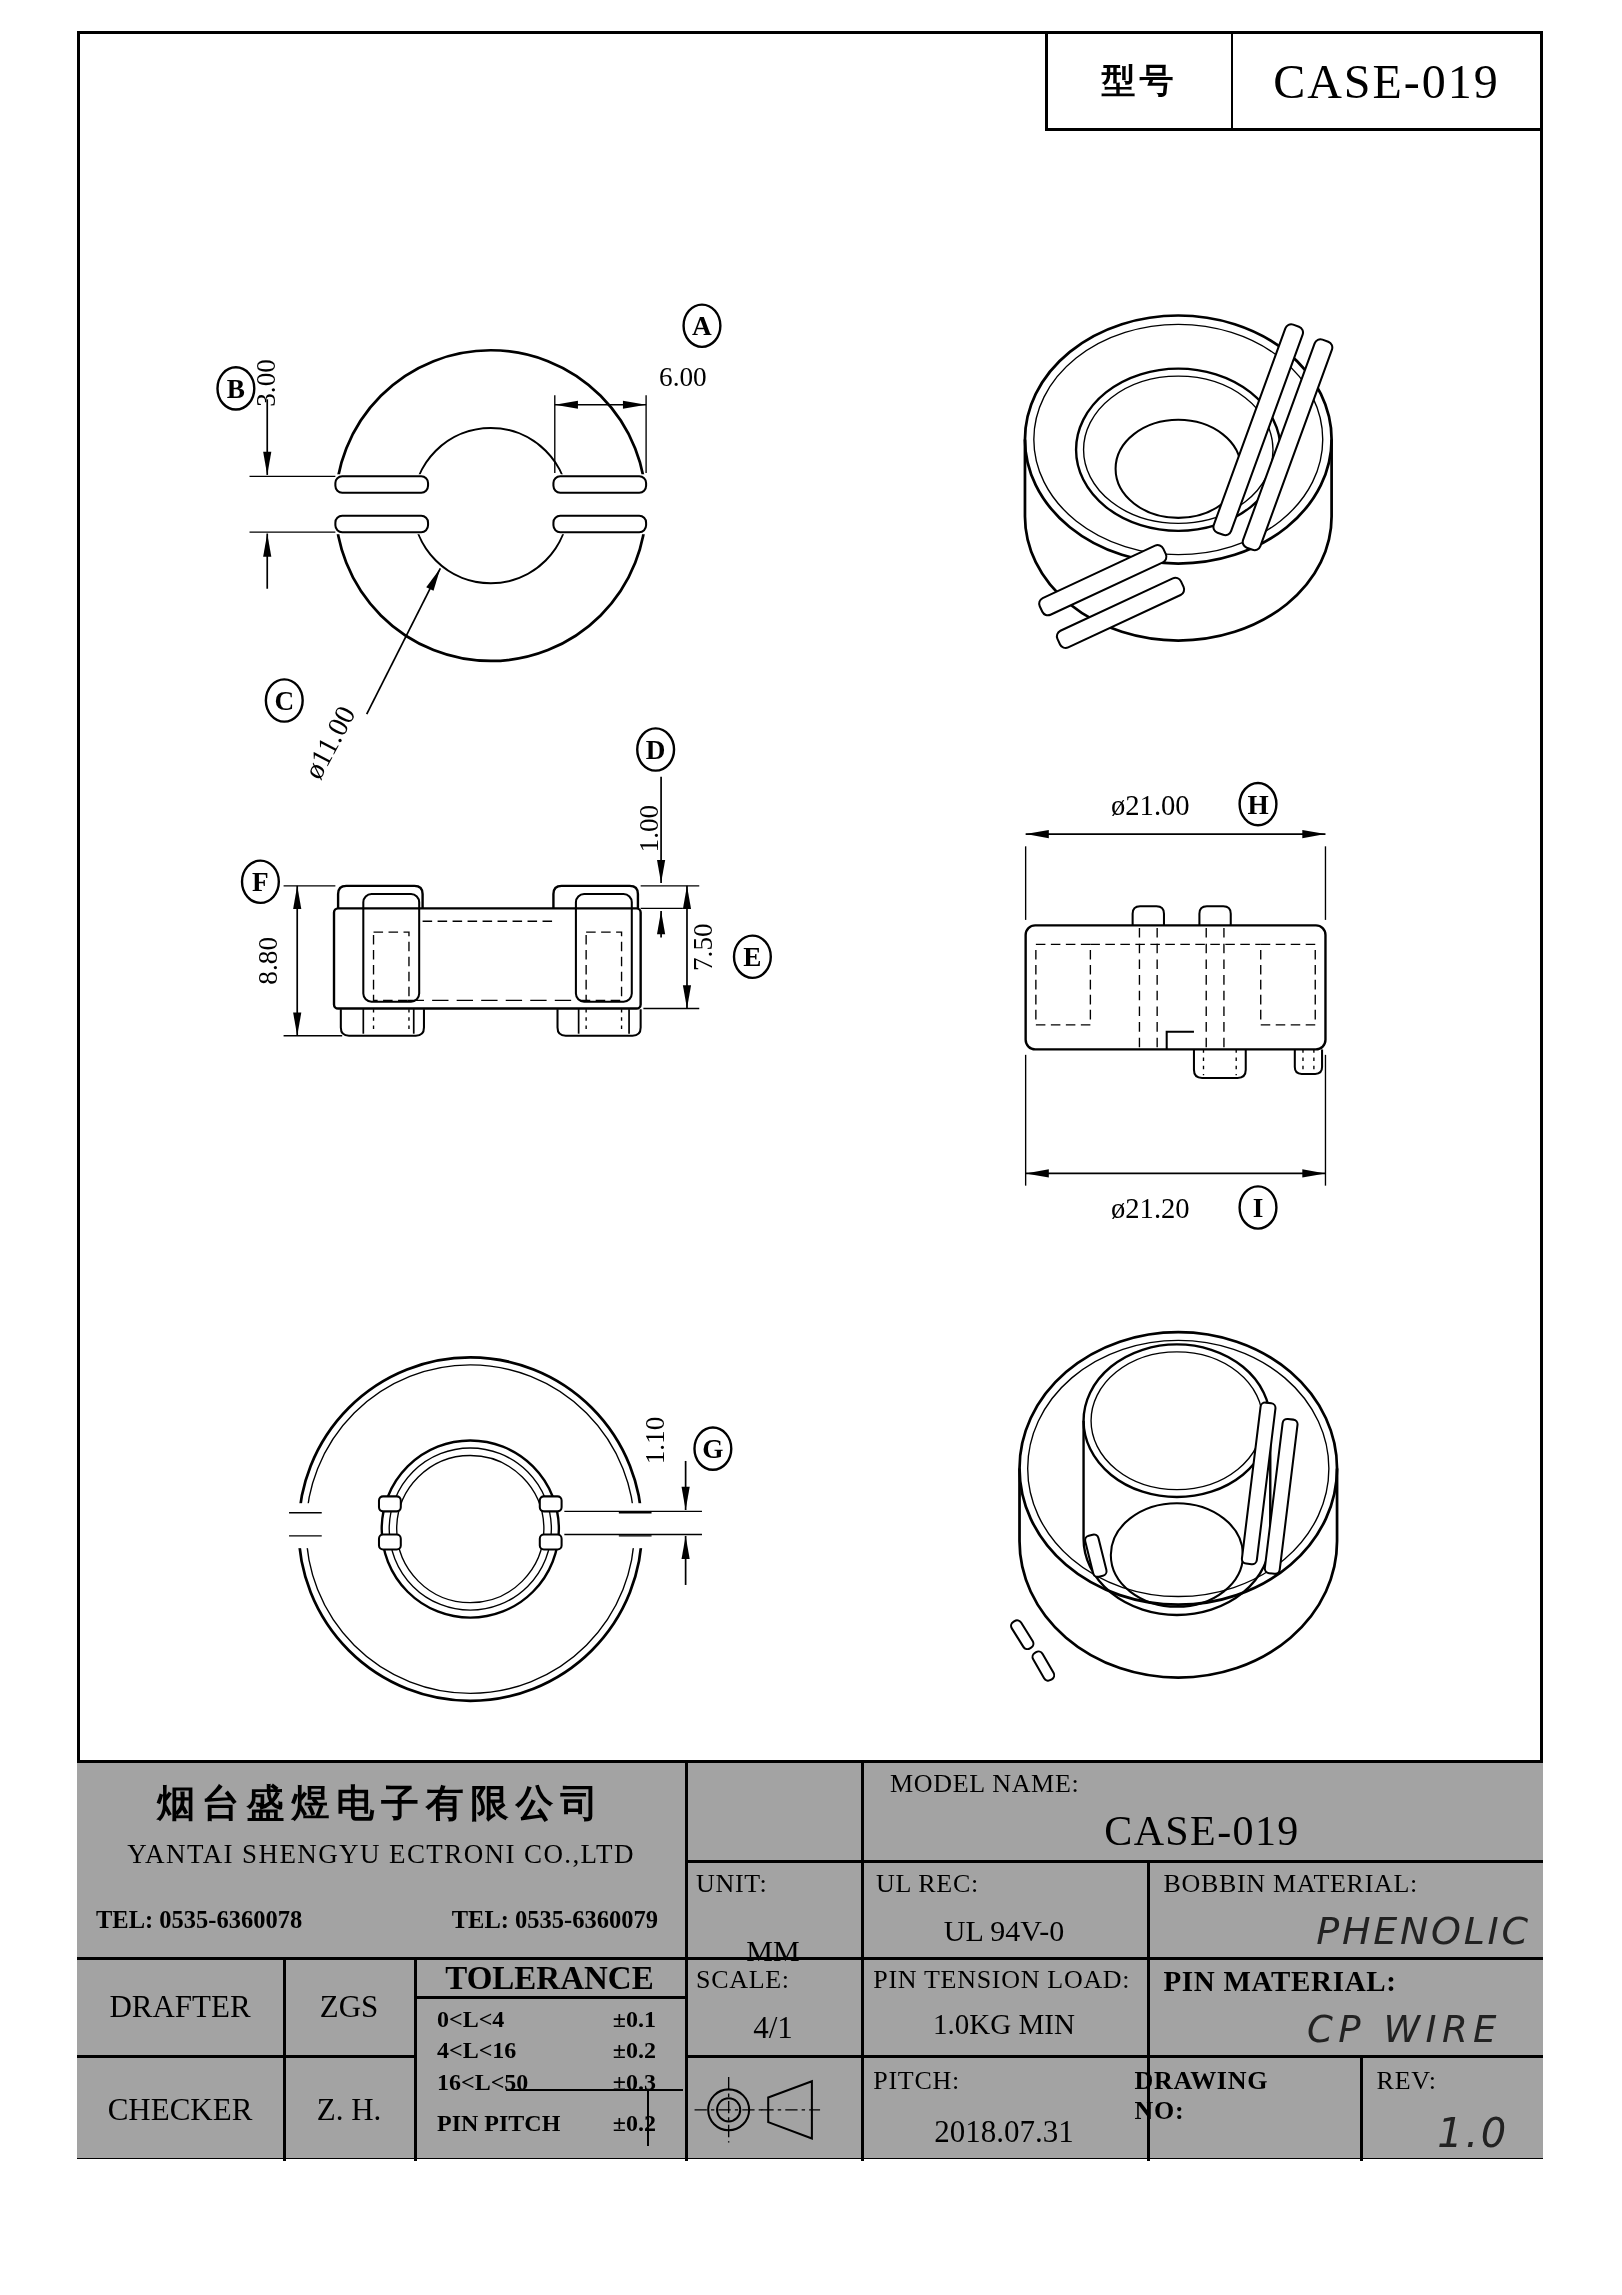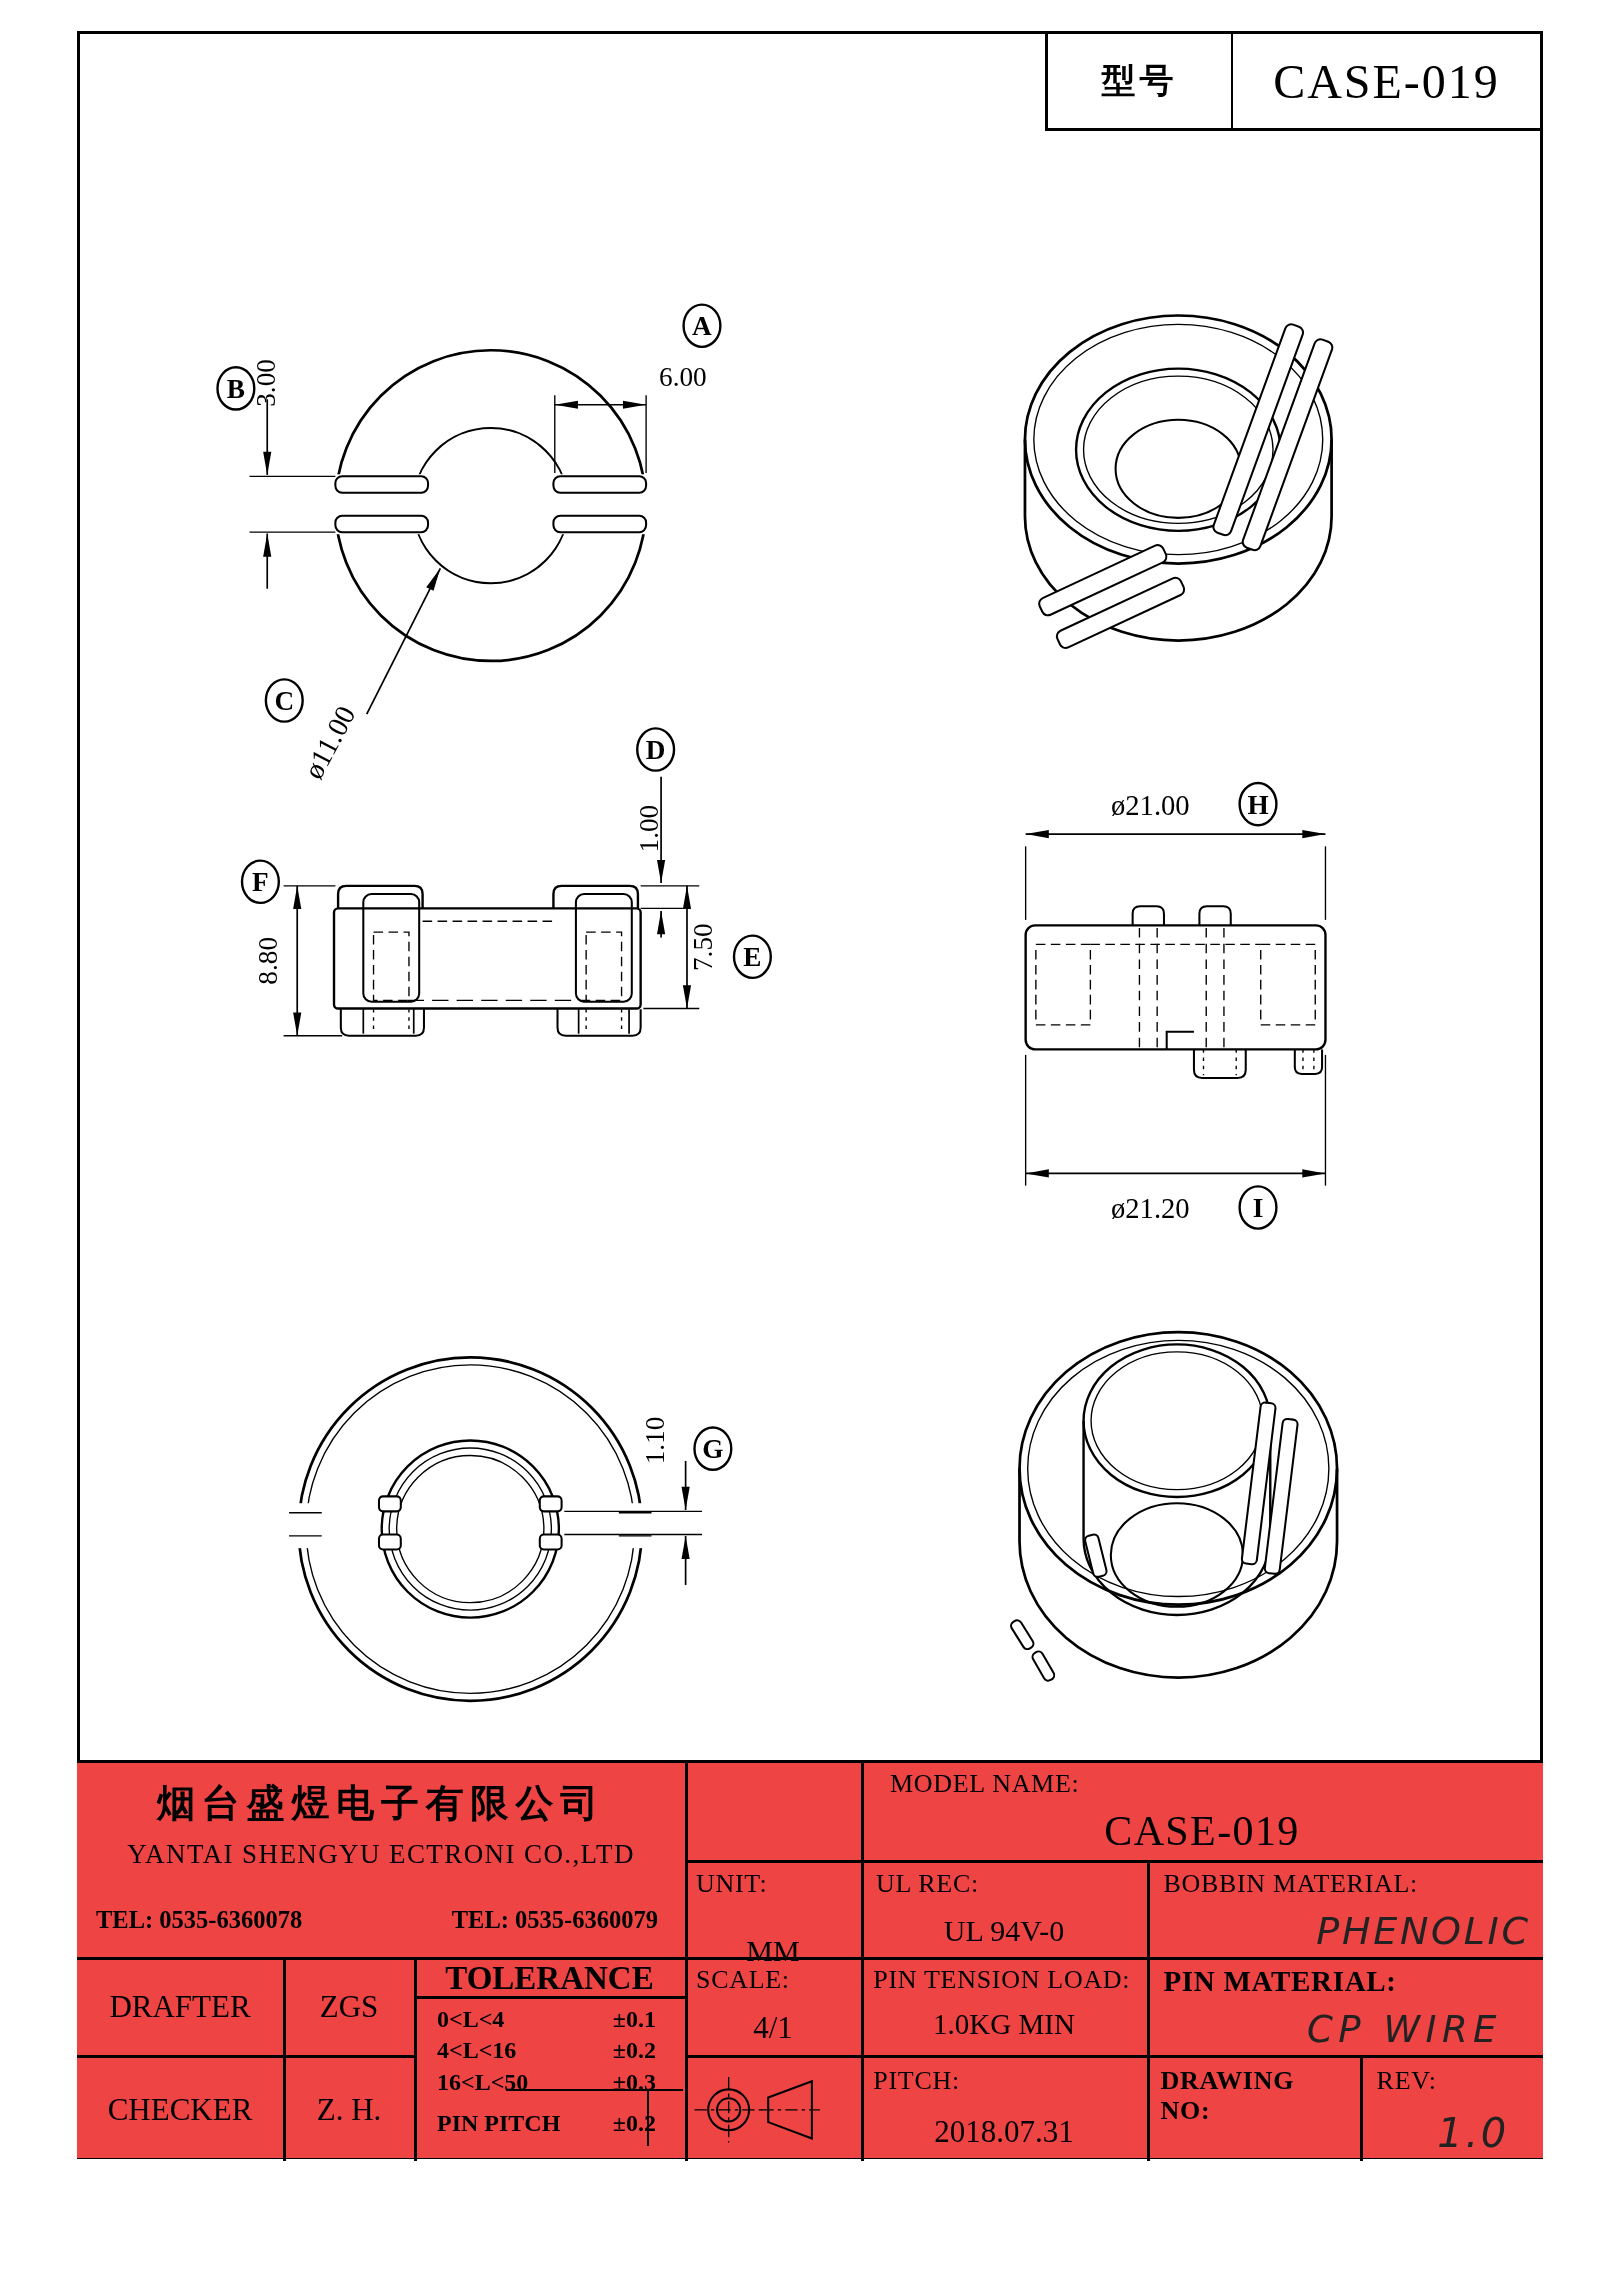--- a/index.html
+++ b/index.html
@@ -12,21 +12,21 @@
             border:3.4px solid #000;box-sizing:border-box;display:flex;background:#fff;}
   .modelbox .mlabel{width:183px;border-right:2.7px solid #000;display:flex;align-items:center;
                     justify-content:center;font-size:34px;font-weight:bold;letter-spacing:4.1px;}
   .modelbox .mvalue{flex:1;display:flex;align-items:center;justify-content:center;
                     font-size:48px;letter-spacing:2px;}
   
   .art{position:absolute;left:0;top:0;}
   .art text{font-family:"Liberation Serif",serif;fill:#000;}
   
   .tb{position:absolute;left:77px;top:1760px;width:1466px;height:398px;
-      border-top:3.4px solid #000;box-sizing:border-box;background:#ef4444;}
+      border-top:3.4px solid #000;box-sizing:border-box;background:#a3a3a3;}
   .vl,.hl{position:absolute;background:#000;}
   .cell{position:absolute;box-sizing:border-box;}
   .cl{position:absolute;left:11px;top:5.5px;font-size:26px;letter-spacing:0.7px;}
   .cv{position:absolute;left:0;right:0;bottom:9.5px;text-align:center;font-size:30px;}
   .thin{font-family:"DejaVu Sans",sans-serif;color:#222;letter-spacing:2.7px;font-weight:normal;font-style:italic;}
   .cjk{font-weight:bold;}
   .tolrow{position:absolute;left:0;right:0;display:flex;justify-content:space-between;
           padding:0 29px 0 23px;font-size:24px;font-weight:bold;}
 </style>
 </head>
@@ -321,21 +321,21 @@
         <line x1="14" y1="76" x2="114" y2="76" stroke-width="2" stroke-dasharray="18 6 5 6"></line>
         <line x1="64" y1="28" x2="64" y2="124" stroke-width="2" stroke-dasharray="18 6 5 6"></line>
         <path d="M122,58 L186,34 L186,118 L122,94 Z" stroke-width="3"></path>
         <line x1="112" y1="76" x2="198" y2="76" stroke-width="2" stroke-dasharray="18 6 5 6"></line>
       </svg>
     </div>
     <div class="cell" style="left:784px;top:295px;width:286px;height:103px">
       <div class="cl" style="left:12.3px;top:8.2px">PITCH:</div>
       <div class="cv" style="bottom:11px;font-size:31px">2018.07.31</div>
     </div>
-    <div class="cell" style="left:1070px;top:295px;width:198px;height:103px">
+    <div class="cell" style="left:1044px;top:295px;width:198px;height:103px">
       <div class="cl" style="left:13.6px;top:8.2px;font-weight:bold">DRAWING NO:</div>
     </div>
     <div class="cell" style="left:1286px;top:295px;width:180px;height:103px">
       <div class="cl" style="left:13.6px;top:8.2px">REV:</div>
       <div class="thin" style="position:absolute;right:34px;bottom:5.5px;font-size:40px">1.0</div>
     </div>
   </div>
 </div>
 
 

